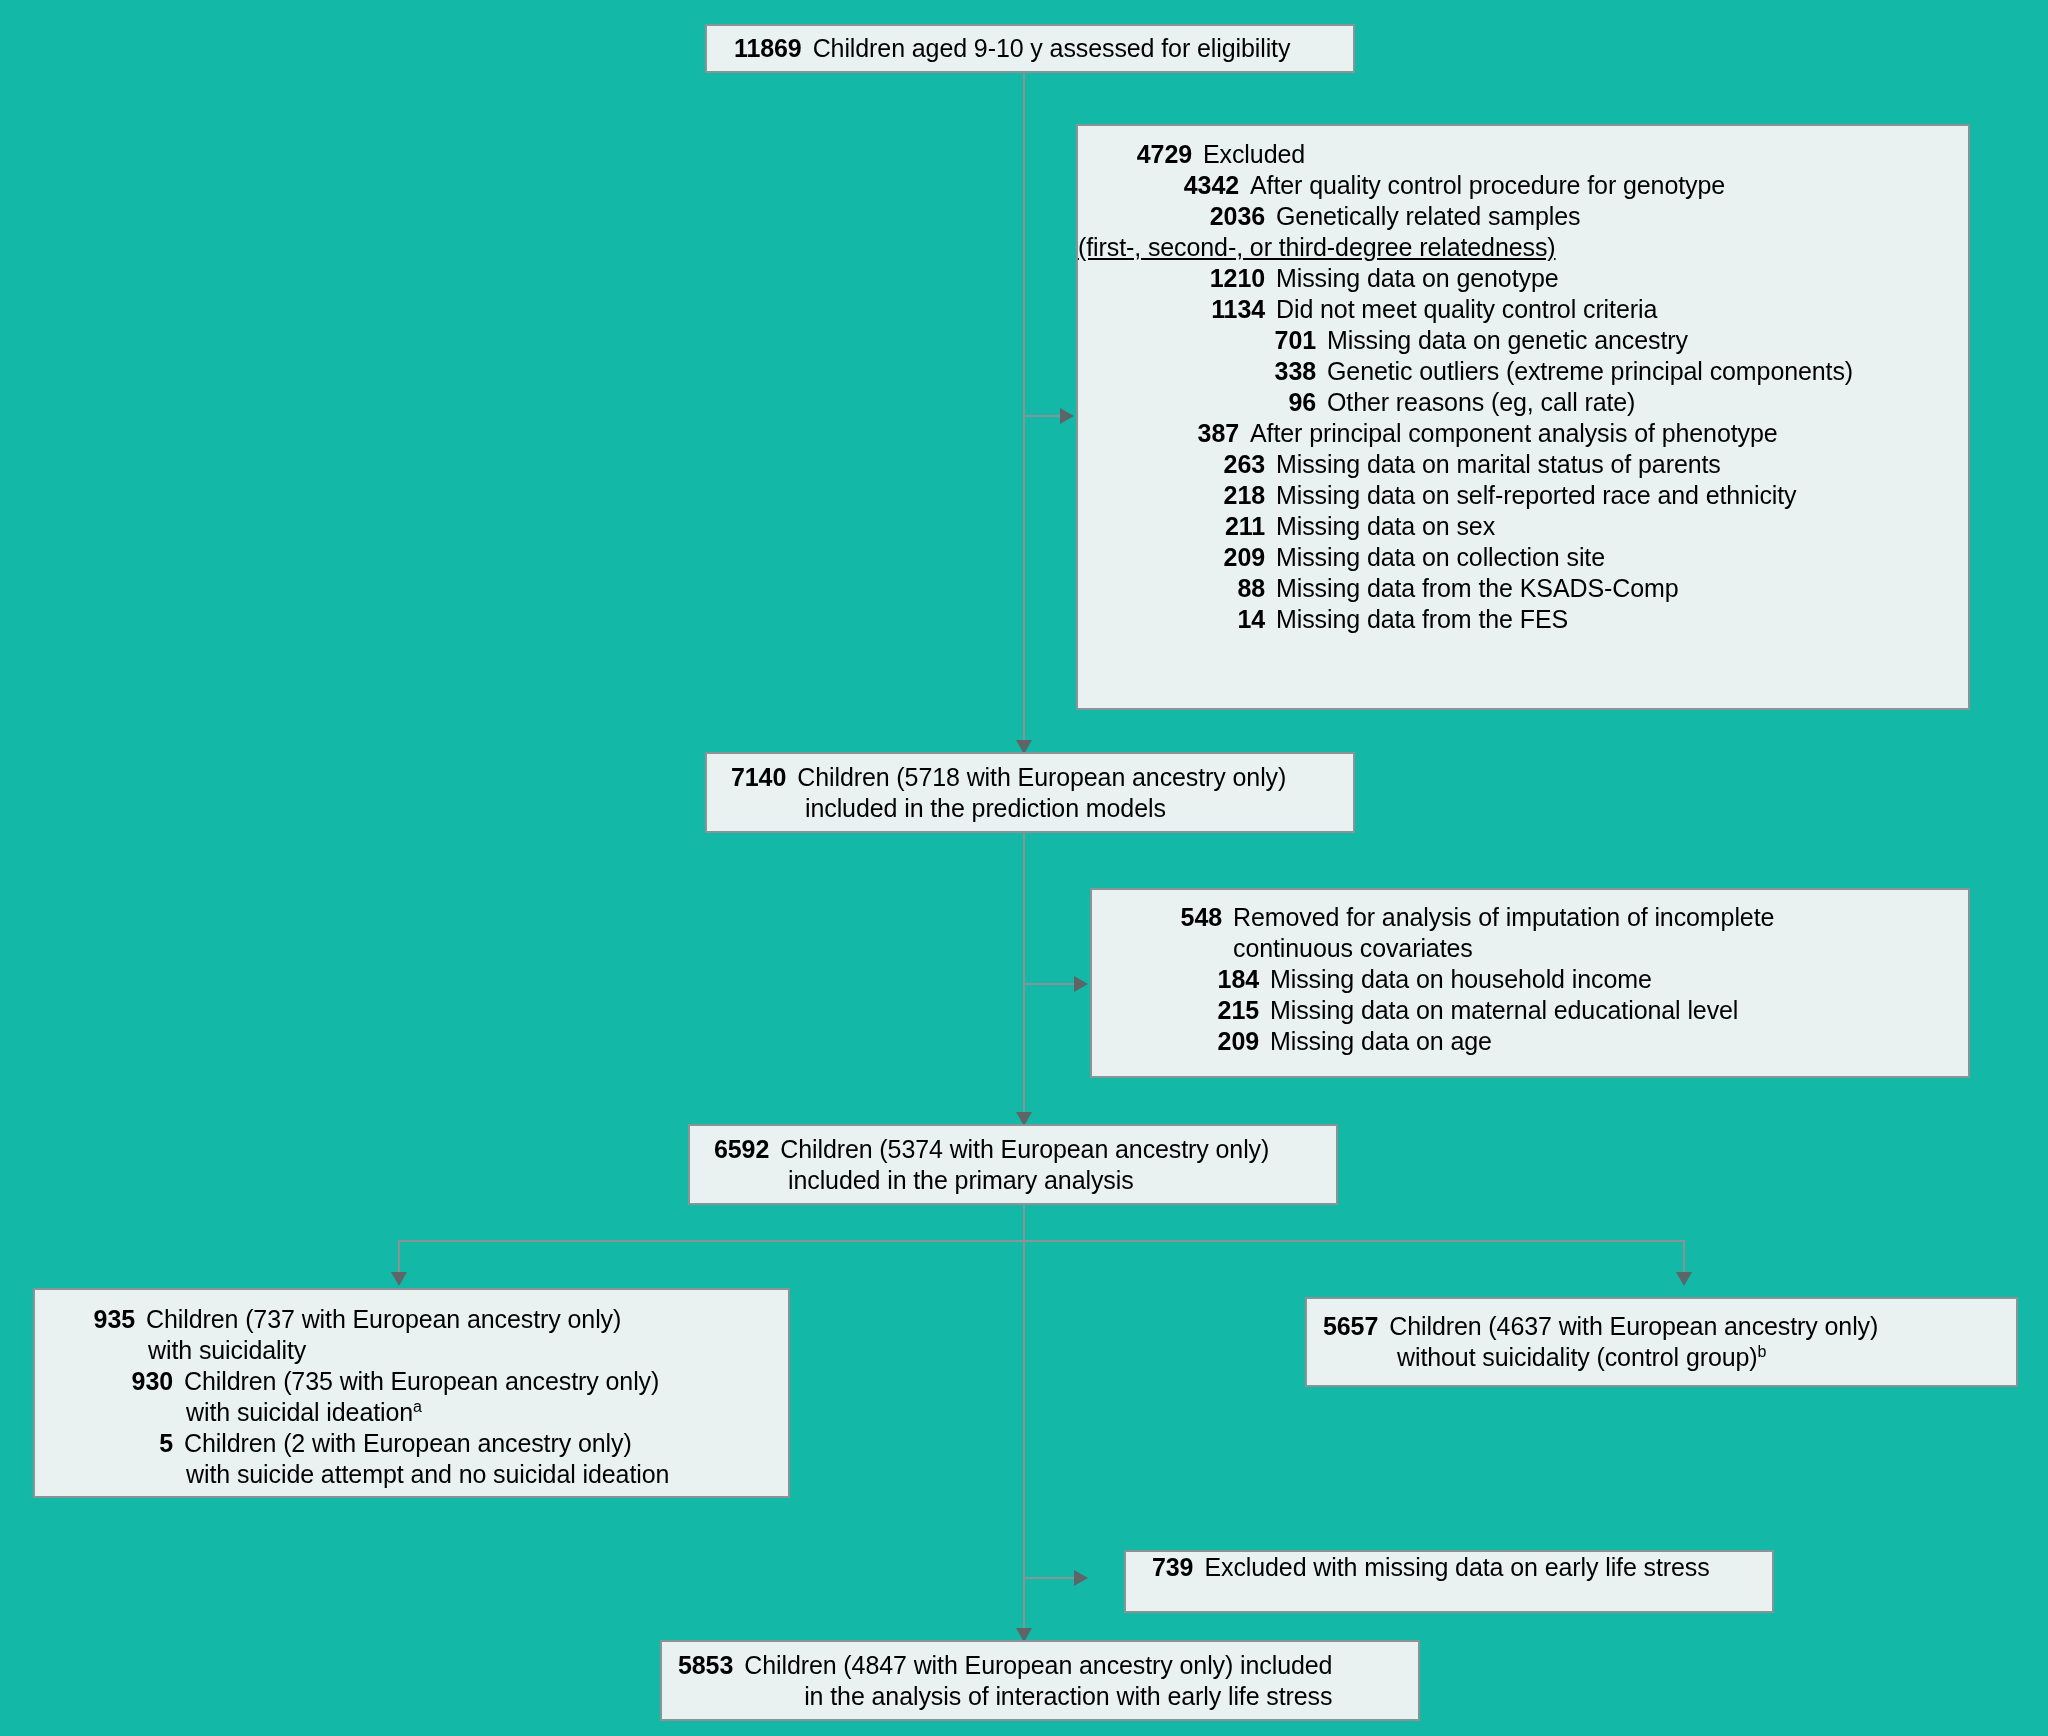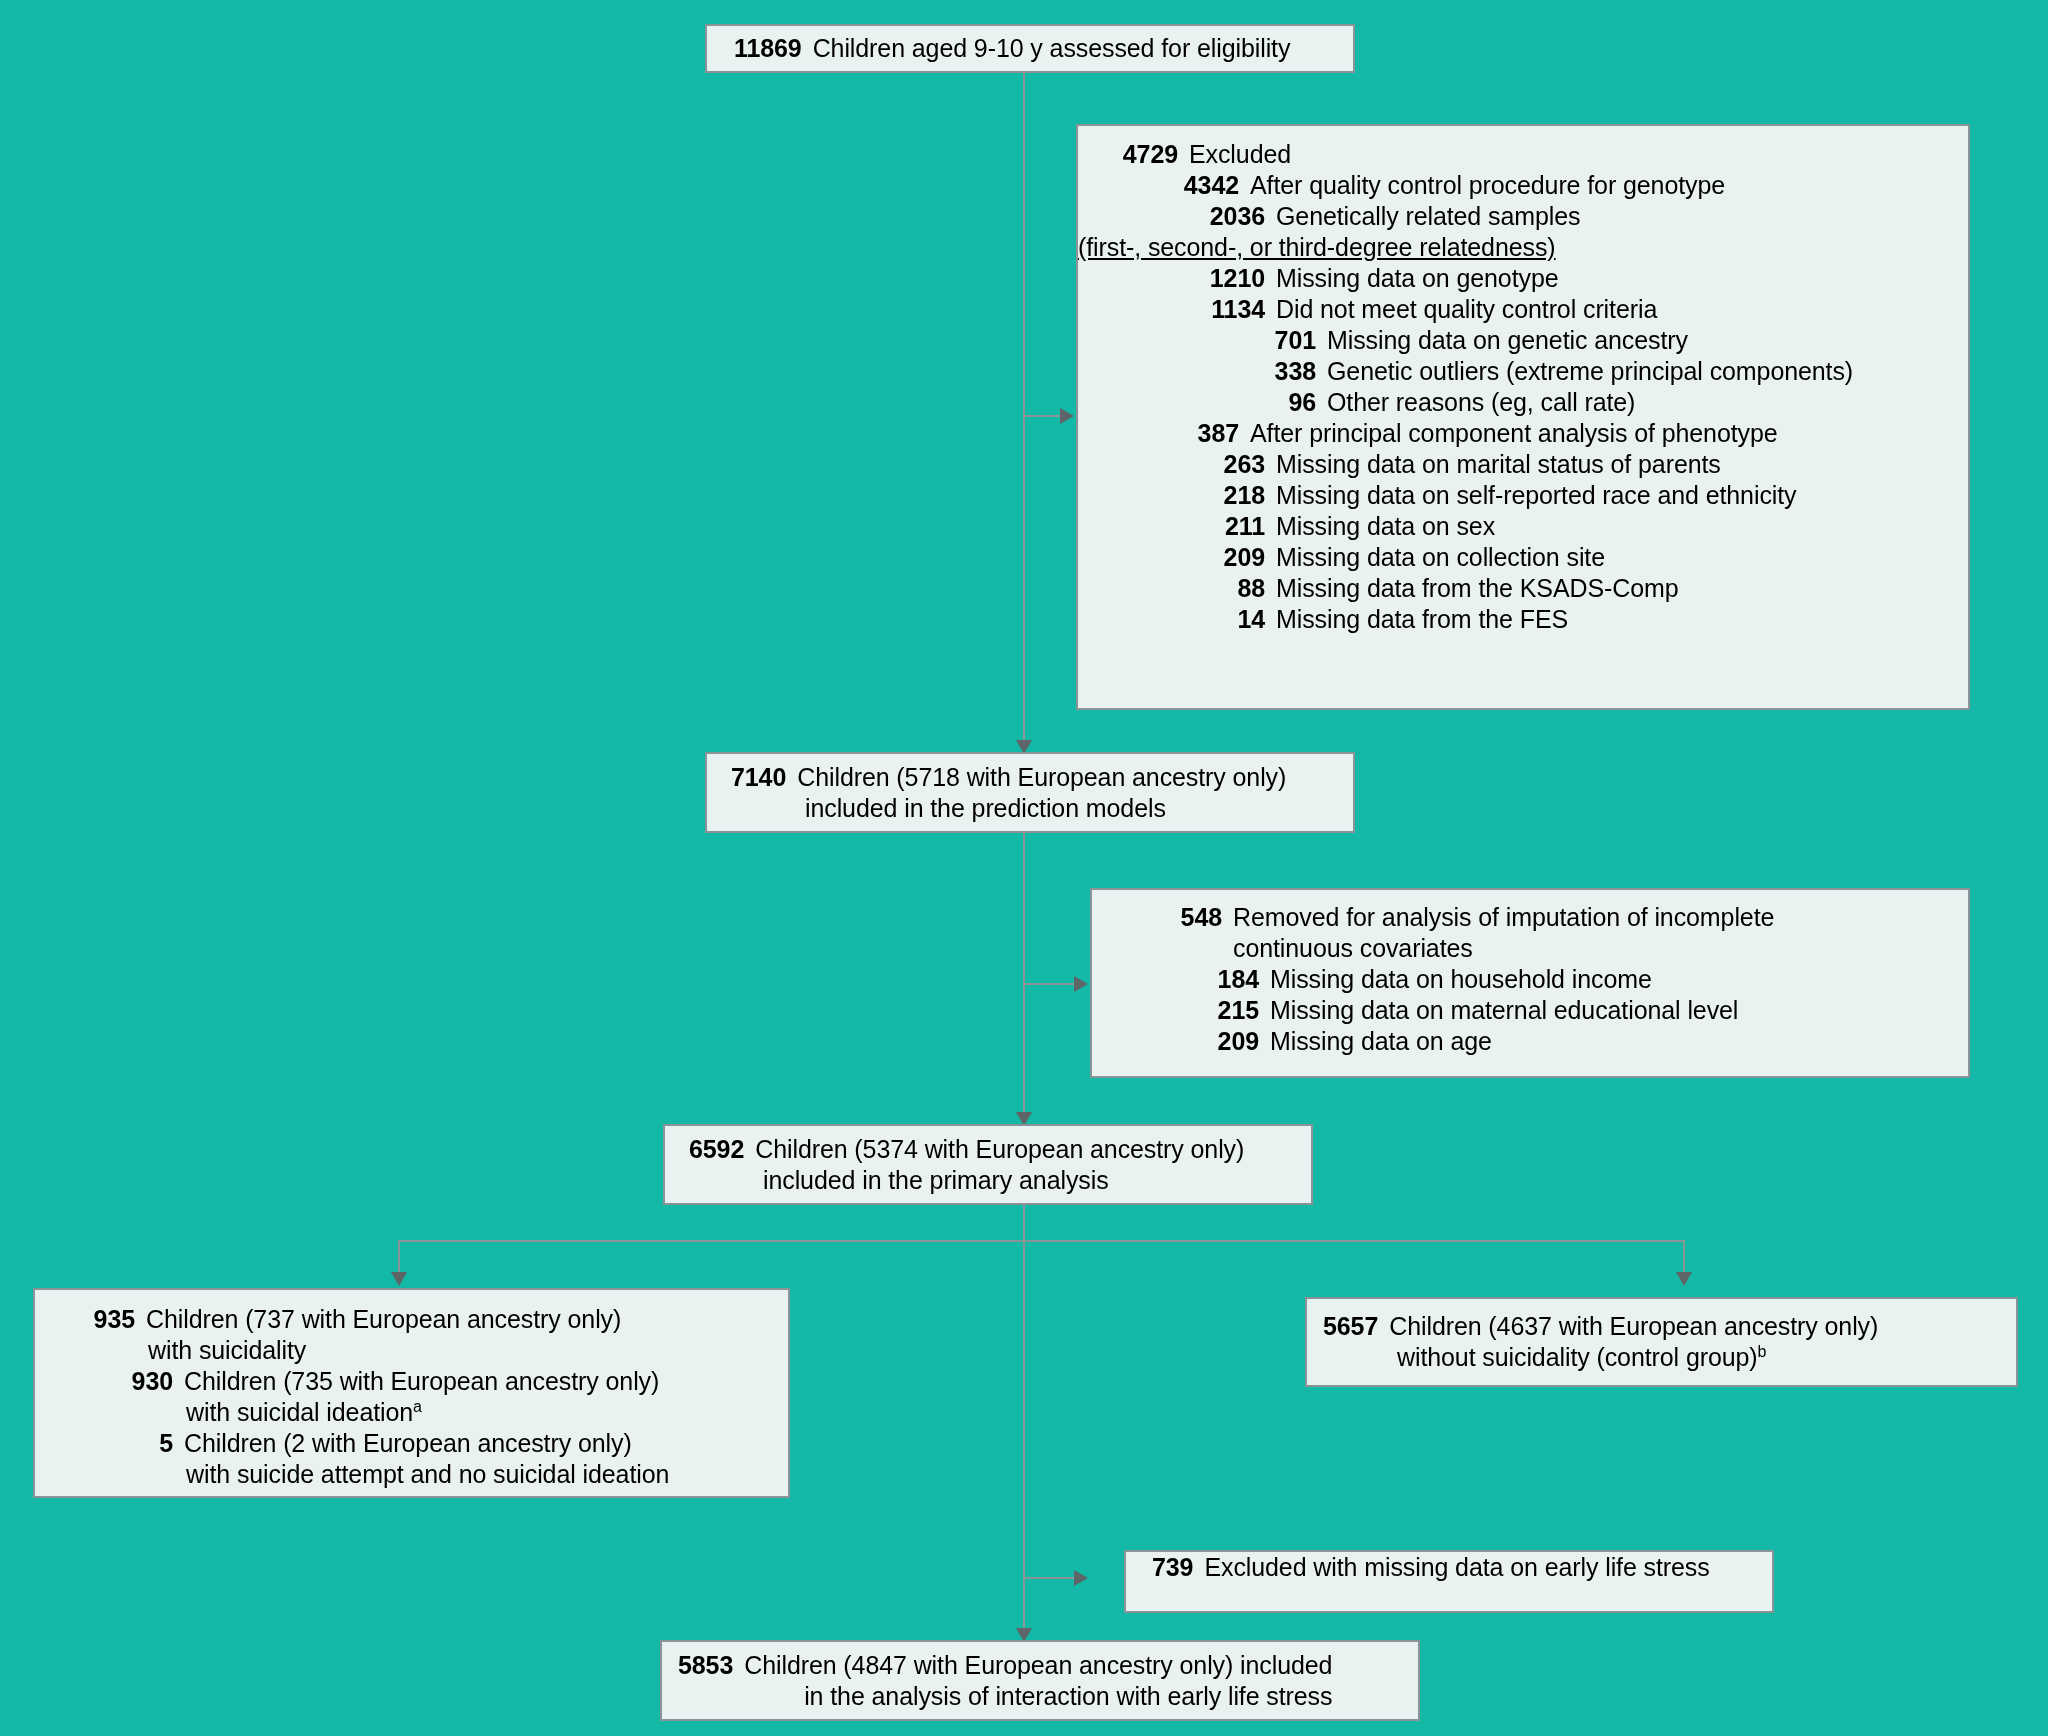--- a/index.html
+++ b/index.html
@@ -21,21 +21,21 @@
   .txt{flex:0 1 auto;}
 
   
   #boxA{left:705px;top:24px;width:650px;height:49px;display:flex;align-items:center;}
   #boxA .inner{padding-left:27px;}
   #boxA .num{width:auto;margin-right:11px;}
 
   #boxC{left:705px;top:752px;width:650px;height:81px;display:flex;align-items:center;}
   #boxC .inner{padding-left:24px;}
 
-  #boxE{left:663px;top:1124px;width:650px;height:81px;display:flex;align-items:center;}
+  #boxE{left:688px;top:1124px;width:650px;height:81px;display:flex;align-items:center;}
   #boxE .inner{padding-left:24px;}
 
   #boxI{left:660px;top:1640px;width:760px;height:81px;display:flex;align-items:center;}
   #boxI .inner{padding-left:16px;}
 
   .twoline .l1{display:flex;align-items:baseline;}
   .twoline .l2{white-space:nowrap;}
 
   
   #boxB{left:1076px;top:124px;width:894px;height:586px;padding-top:13px;}
@@ -46,21 +46,21 @@
   #boxF{left:33px;top:1288px;width:757px;height:210px;padding-top:14px;}
   #boxG{left:1305px;top:1297px;width:713px;height:90px;display:flex;align-items:center;}
   #boxG .inner{padding-left:16px;}
 
   
   .li{display:flex;align-items:baseline;white-space:nowrap;}
   .li .num{font-weight:bold;text-align:right;margin-right:11px;}
   .li .txt{white-space:nowrap;}
   .sub{white-space:nowrap;}
 
-  .lvl0{padding-left:22px;}
+  .lvl0{padding-left:36px;}
   .lvl1{padding-left:83px;}
   .lvl2{padding-left:109px;}
   .lvl3{padding-left:160px;}
 
   .w4{width:78px;}
   .w3{width:78px;}
 
   sup{font-size:16px;vertical-align:super;line-height:0;}
 
   

